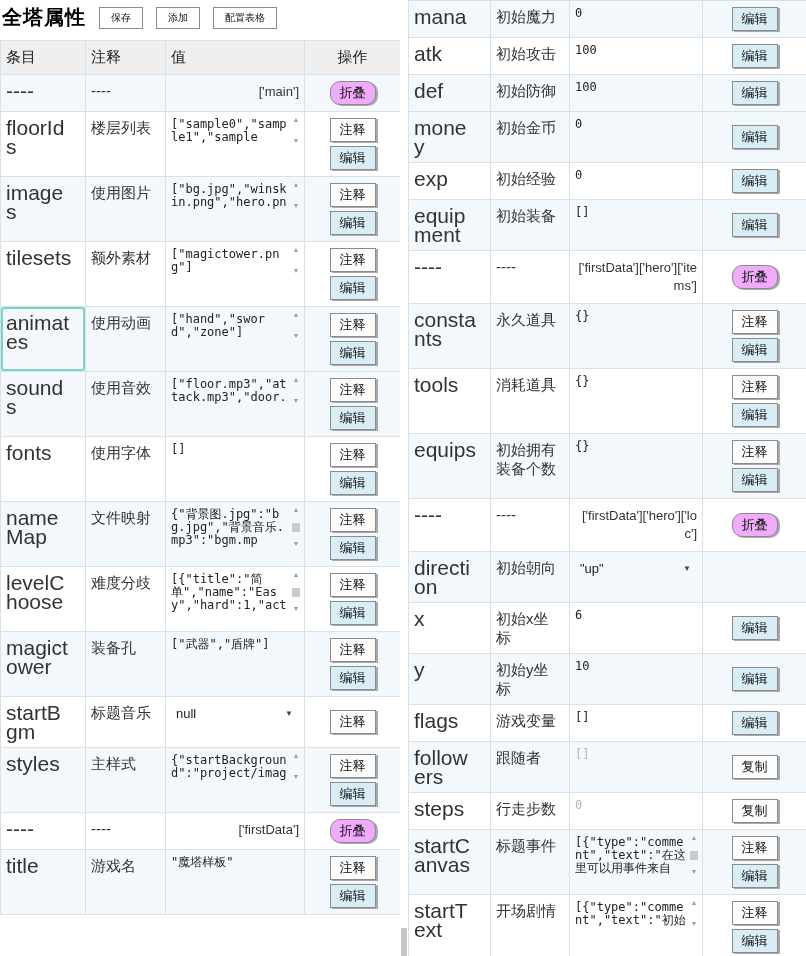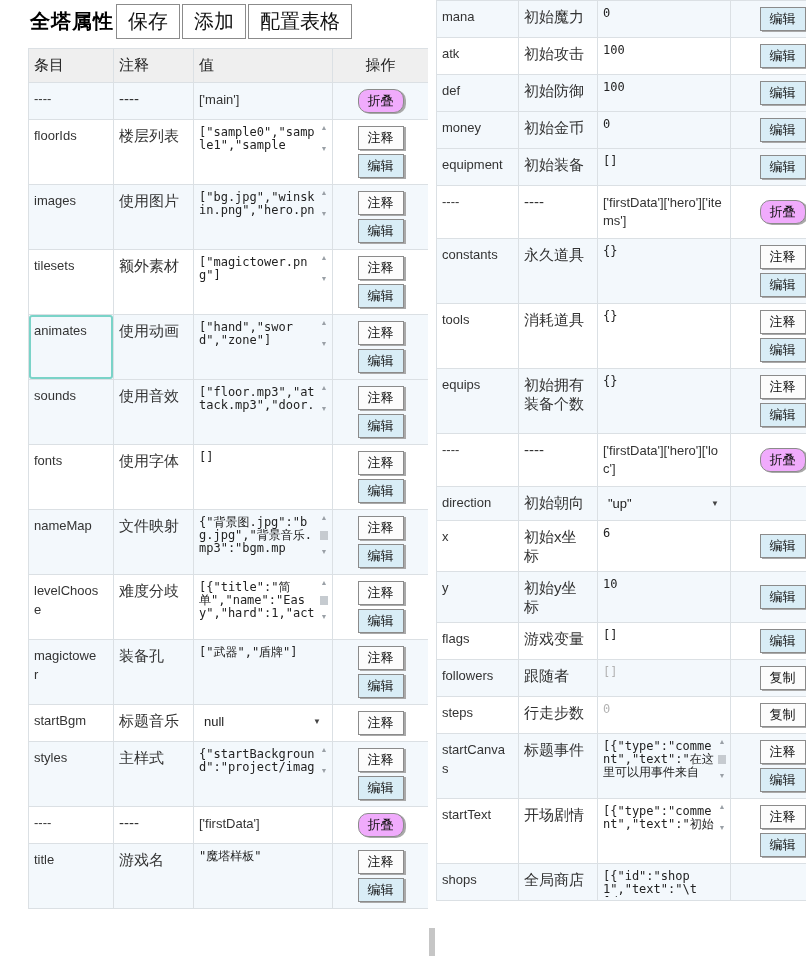--- a/index.html
+++ b/index.html
@@ -1,54 +1,54 @@
 <!DOCTYPE html>
 <html><head>
 <meta charset="utf-8">
 <style>
   * { box-sizing: border-box; }
   html,body { margin:0; padding:0; }
   body {
     width:806px; height:956px; overflow:hidden; background:#fff;
     font-family:"Liberation Sans","DejaVu Sans",sans-serif; color:#333;
   }
-  .page { display:flex; width:806px; height:956px;padding-left:28px; }
+  .page { display:flex; width:806px; height:956px; }
   .left-pane { width:400px; flex:0 0 400px; }
   .divider { width:8px; flex:0 0 8px; position:relative; background:#fff; }
   .divider-thumb { position:absolute; bottom:0; left:1px; width:6px; height:28px; background:#c6c6c6; }
   .right-pane { flex:1; }
 
   .toolbar { display:flex; align-items:center; padding:4px 2px 9px 2px; }
   .page-title { font-size:20px; font-weight:bold; color:#000; letter-spacing:1px; }
-  .tb { margin-left:2px; font-size:20px; padding:3px 11px; background:#fff;
+  .tb { margin-left:13px; font-size:10px; padding:3px 11px; background:#fff;
         border:1px solid #8b8b8b; color:#111; font-family:inherit; cursor:pointer; }
 
   table { border-collapse:collapse; table-layout:fixed; width:100%; }
   td, th { border:1px solid #dbe0e4; vertical-align:top; }
   th { background:#efefef; font-weight:normal; font-size:15px; text-align:left;
        padding:7px 5px; color:#222; }
   th.center { text-align:center; }
   tr.stripe { background:#f3f8fc; }
 
-  .c-key  { font-size:13px; padding:6px 13px 6px 5px; word-break:break-all; line-height:19px; }
+  .c-key  { font-size:21px; padding:6px 13px 6px 5px; word-break:break-all; line-height:19px; }
   .c-com  { font-size:15px; padding:6px 13px 6px 5px; word-break:break-all; line-height:19px; }
   .c-val  { padding:3px 2px; }
   .c-act  { text-align:center; padding:4px 2px; vertical-align:middle; }
 
   .vwrap { display:flex; align-items:flex-start; }
   .vtext { flex:1; font-family:"DejaVu Sans Mono",monospace; font-size:12px; line-height:13px;
            color:#222; word-break:break-all; white-space:pre-wrap; overflow:hidden;
            padding:3px 1px 2px 3px; }
   .vtext.ro { color:#b3b3b3; }
   .vscroll { width:12px; flex:0 0 12px; display:flex; flex-direction:column; align-items:center;
              justify-content:space-between; padding-top:1px; }
   .sarr { font-size:7px; color:#9aa0a6; line-height:8px; }
   .sthumb { width:8px; height:9px; background:#c6cbd0; display:block; }
 
-  .path { font-size:13px; color:#333; padding:5px 3px; word-break:break-all; line-height:18px; }
+  .path { font-size:13px; color:#333; padding:5px 3px; word-break:break-all; line-height:18px;text-align:right; }
   .sel { display:flex; justify-content:space-between; align-items:center; font-size:13px;
          color:#222; padding:6px 9px 6px 8px; cursor:default; }
   .sel-a { font-size:8px; color:#444; }
 
   .btn { font-size:13px; padding:2px 9px; border:1px solid #8b8b8b; background:#fcfcfc;
          box-shadow:2px 1px 0 #a9a9a9; margin:2px 4px; color:#111; cursor:pointer;
          font-family:inherit; }
   .btn-edit { background:#d9edf6;text-align:center; }
   .btn-fold { background:#f0abfc;border-radius:10px; }
 
@@ -300,20 +300,30 @@
           <tr class="stripe">
             <td class="c-key">money</td>
             <td class="c-com">初始金币</td>
             <td class="c-val">
               <div class="vwrap">
                 <div class="vtext">0</div>
               </div>
             </td>
             <td class="c-act"><button class="btn btn-edit">编辑</button></td>
           </tr>
+          <tr>
+            <td class="c-key">exp</td>
+            <td class="c-com">初始经验</td>
+            <td class="c-val">
+              <div class="vwrap">
+                <div class="vtext">0</div>
+              </div>
+            </td>
+            <td class="c-act"><button class="btn btn-edit">编辑</button></td>
+          </tr>
           <tr class="stripe">
             <td class="c-key">equipment</td>
             <td class="c-com">初始装备</td>
             <td class="c-val">
               <div class="vwrap">
                 <div class="vtext">[]</div>
               </div>
             </td>
             <td class="c-act"><button class="btn btn-edit">编辑</button></td>
           </tr>

